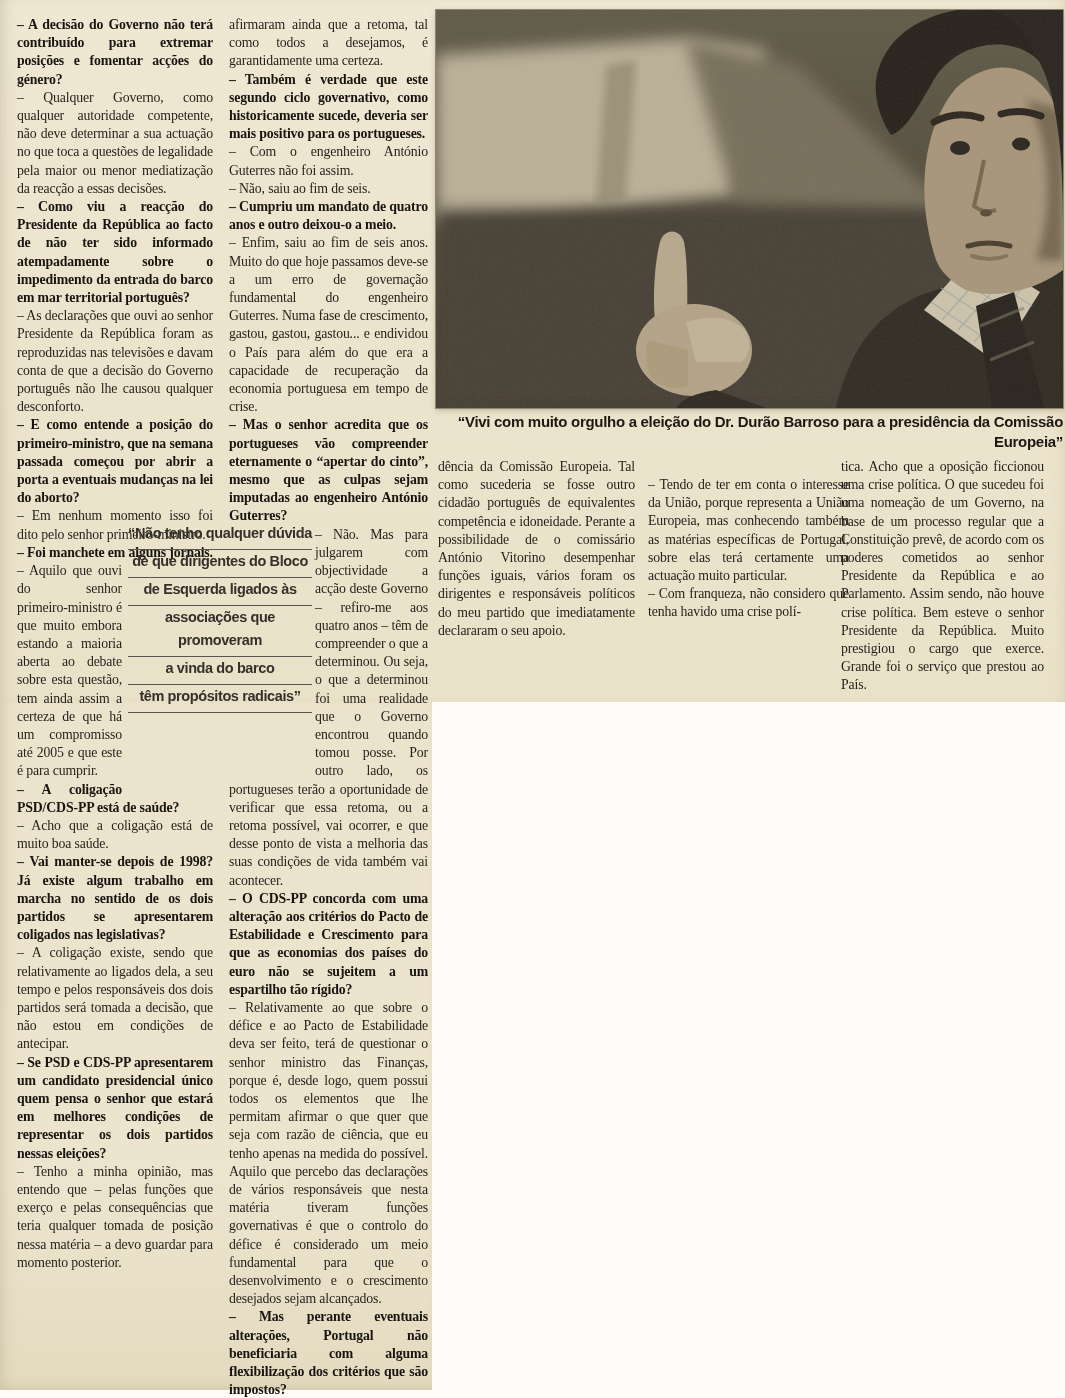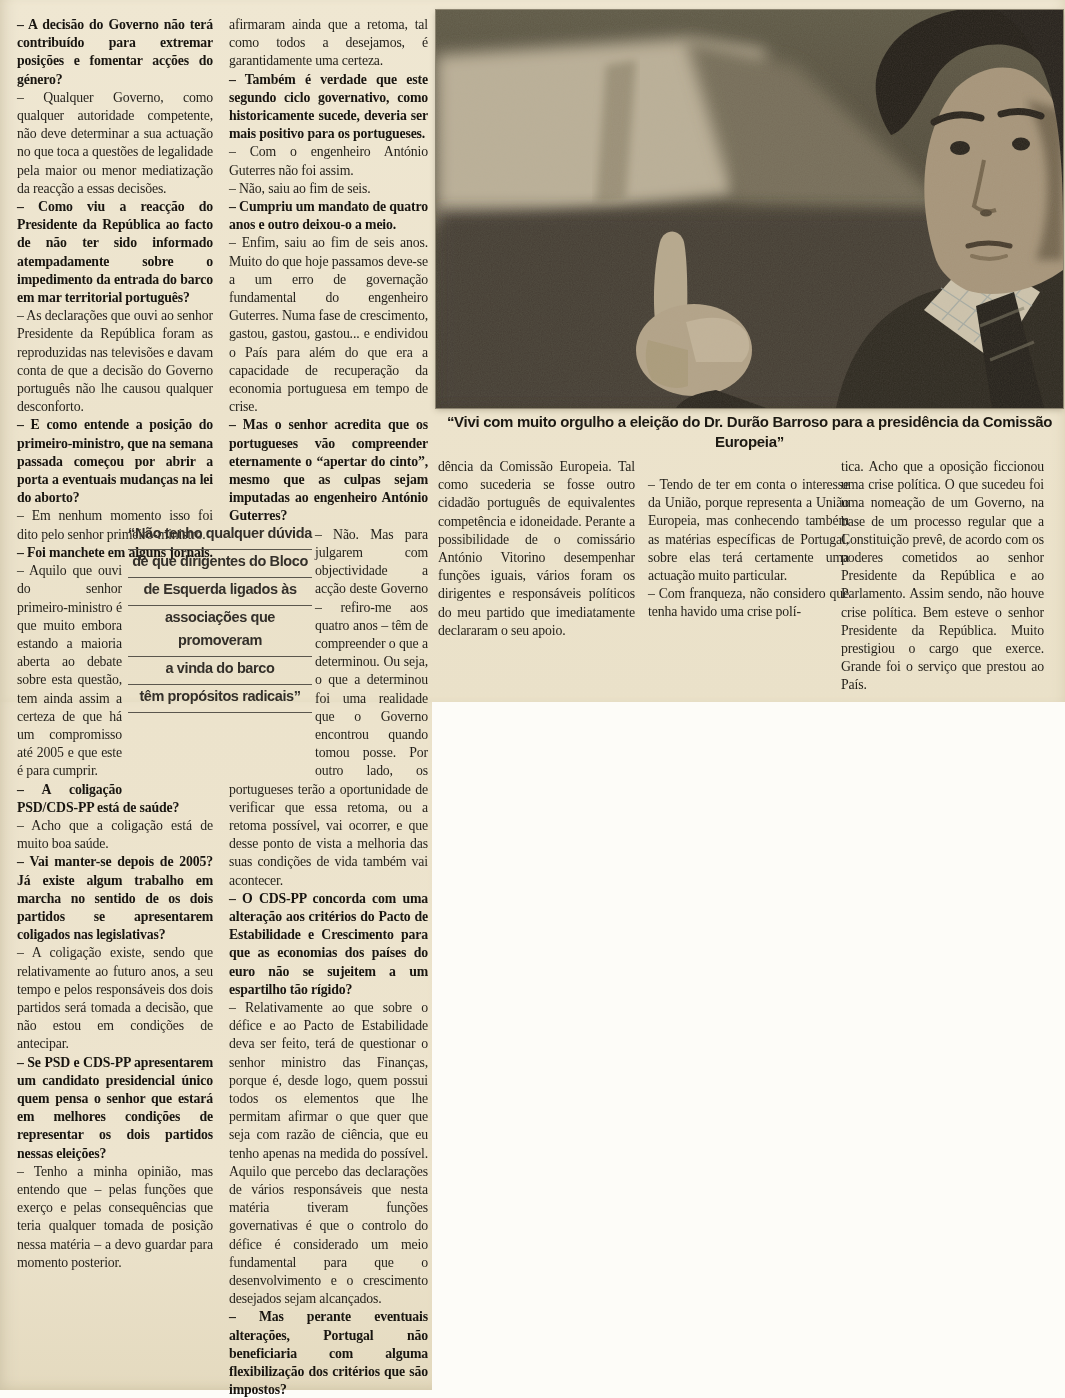--- a/index.html
+++ b/index.html
@@ -52,21 +52,21 @@
   .photo-frame{
     position:absolute;left:436px;top:10px;width:627px;height:398px;
     background:#3c372f;box-shadow:0 0 0 1px #8e8672, 0 2px 6px rgba(90,80,55,.35);
     overflow:hidden;
   }
   .photo-frame svg{display:block;}
   .caption{
     position:absolute;left:436px;top:412px;width:627px;
     font-family:"Liberation Sans", sans-serif;
     font-weight:bold;font-size:15px;line-height:20px;letter-spacing:-0.3px;
-    color:#1c1913;text-align:center;
+    color:#1c1913;text-align:right;
   }
 </style>
 </head>
 <body>
 
 <div class="scan-top"></div>
 <div class="scan-left"></div>
 
 <div class="photo-frame">
   <svg width="627" height="398" viewBox="0 0 627 398">
@@ -153,22 +153,22 @@
     <p class="a">– Qualquer Governo, como qualquer autoridade competente, não deve determinar a sua actuação no que toca a questões de legalidade pela maior ou menor mediatização da reacção a essas decisões.</p>
     <p class="q">– Como viu a reacção do Presidente da República ao facto de não ter sido informado atempadamente sobre o impedimento da entrada do barco em mar territorial português?</p>
     <p class="a">– As declarações que ouvi ao senhor Presidente da República foram as reproduzidas nas televisões e davam conta de que a decisão do Governo português não lhe causou qualquer desconforto.</p>
     <p class="q">– E como entende a posição do primeiro-ministro, que na semana passada começou por abrir a porta a eventuais mudanças na lei do aborto?</p>
     <p class="a">– Em nenhum momento isso foi dito pelo senhor primeiro-ministro.</p>
     <p class="q">– Foi manchete em alguns jornais.</p>
     <div class="qfloat fr" style="margin-top: 54px; width: 84px; height: 178px;"></div>
     <p class="a">– Aquilo que ouvi do senhor primeiro-ministro é que muito embora estando a maioria aberta ao debate sobre esta questão, tem ainda assim a certeza de que há um compromisso até 2005 e que este é para cumprir.</p>
     <p class="q">– A coligação PSD/CDS-PP está de saúde?</p>
     <p class="a">– Acho que a coligação está de muito boa saúde.</p>
-    <p class="q">– Vai manter-se depois de 2005? Já existe algum trabalho em marcha no sentido de os dois partidos se apresentarem coligados nas legislativas?</p>
-    <p class="a">– A coligação existe, sendo que relativamente ao futuro anos, a seu tempo e pelos responsáveis dos dois partidos será tomada a decisão, que não estou em condições de antecipar.</p>
+    <p class="q">– Vai manter-se depois de 1998? Já existe algum trabalho em marcha no sentido de os dois partidos se apresentarem coligados nas legislativas?</p>
+    <p class="a">– A coligação existe, sendo que relativamente ao ligados dela, a seu tempo e pelos responsáveis dos dois partidos será tomada a decisão, que não estou em condições de antecipar.</p>
     <p class="q">– Se PSD e CDS-PP apresentarem um candidato presidencial único quem pensa o senhor que estará em melhores condições de representar os dois partidos nessas eleições?</p>
     <p class="a">– Tenho a minha opinião, mas entendo que – pelas funções que exerço e pelas consequências que teria qualquer tomada de posição nessa matéria – a devo guardar para momento posterior.</p>
   </div>
 <div class="col" id="col2">
     <p class="a">afirmaram ainda que a retoma, tal como todos a desejamos, é garantidamente uma certeza.</p>
     <p class="q">– Também é verdade que este segundo ciclo governativo, como historicamente sucede, deveria ser mais positivo para os portugueses.</p>
     <p class="a">– Com o engenheiro António Guterres não foi assim.</p>
     <p class="a">– Não, saiu ao fim de seis.</p>
     <p class="q">– Cumpriu um mandato de quatro anos e outro deixou-o a meio.</p>
     <p class="a">– Enfim, saiu ao fim de seis anos. Muito do que hoje passamos deve-se a um erro de governação fundamental do engenheiro Guterres. Numa fase de crescimento, gastou, gastou, gastou... e endividou o País para além do que era a capacidade de recuperação da economia portuguesa em tempo de crise.</p>

